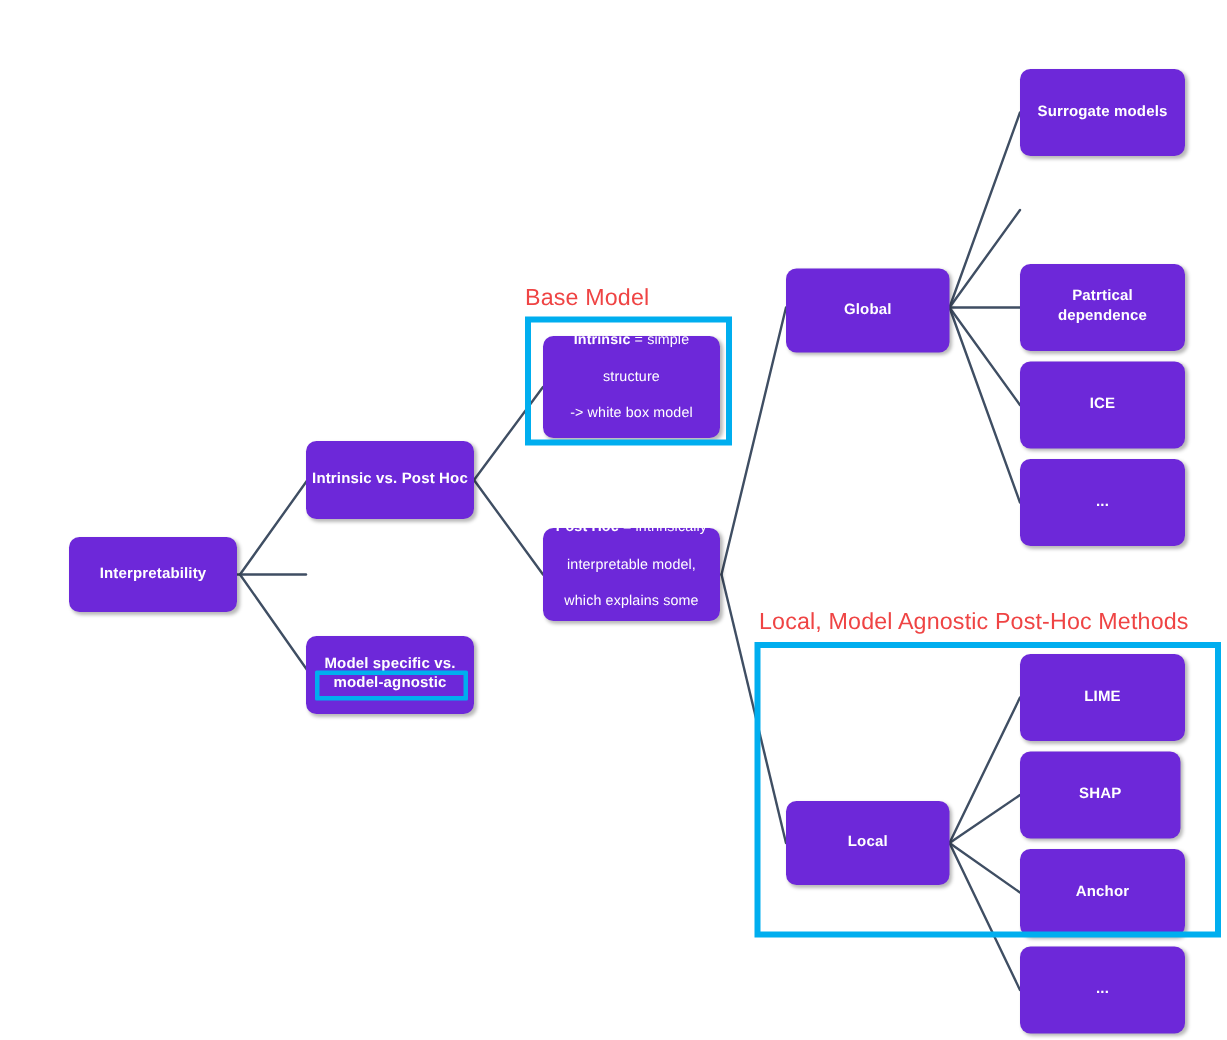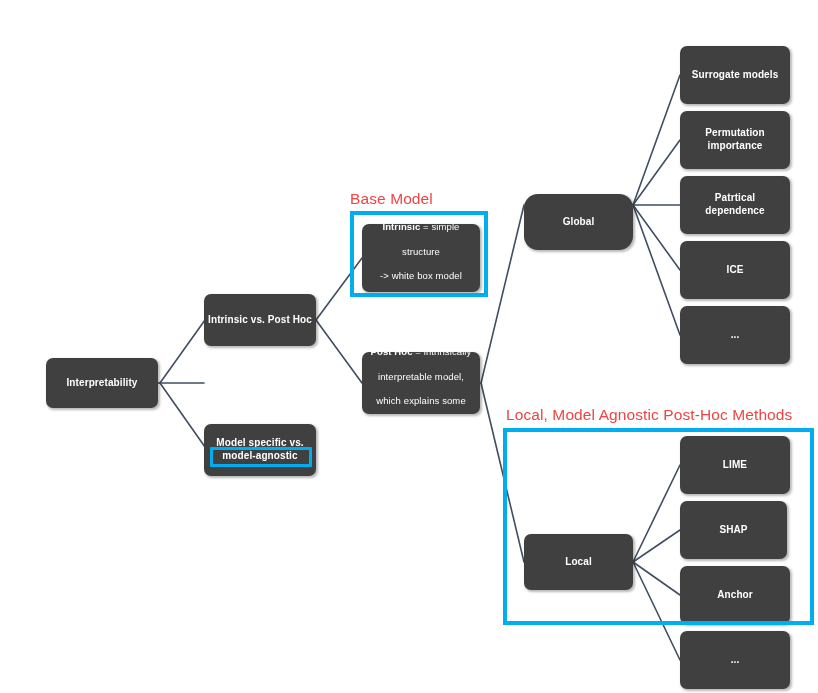--- a/index.html
+++ b/index.html
@@ -22,21 +22,21 @@
     position: absolute;
     left: 0;
     top: 0;
     width: 818px;
     height: 693px;
     pointer-events: none;
   }
   .node {
     position: absolute;
     box-sizing: border-box;
-    background: #404040;
+    background: #6d28d9;
     border-radius: 7px;
     color: #ffffff;
     display: flex;
     align-items: center;
     justify-content: center;
     text-align: center;
     font-family: "Liberation Sans", sans-serif;
     font-size: 10px;
     font-weight: bold;
     line-height: 1.28;
@@ -147,34 +147,30 @@
 
   <div class="node desc" style="left:362px; top:352px; width:118px; height:62px;">
     <span class="txt">
       <b>Post Hoc</b><span> = intrinsically</span><br>
       <span>interpretable model,</span><br>
       <span>which explains some</span><br>
       <span>black-box model</span>
     </span>
   </div>
 
-  <div class="node" style="left:524px; top:194px; width:109px; height:56px;border-radius:14px;">
+  <div class="node" style="left:524px; top:179px; width:109px; height:56px;">
     <span class="txt">Global</span>
   </div>
 
   <div class="node" style="left:524px; top:534px; width:109px; height:56px;">
     <span class="txt">Local</span>
   </div>
 
   <div class="node" style="left:680px; top:46px; width:110px; height:58px;">
     <span class="txt">Surrogate models</span>
-  </div>
-  <div class="node" style="left:680px; top:111px; width:110px; height:58px;">
-    <span class="txt">Permutation
-importance</span>
   </div>
   <div class="node" style="left:680px; top:176px; width:110px; height:58px;">
     <span class="txt">Patrtical dependence</span>
   </div>
   <div class="node" style="left:680px; top:241px; width:110px; height:58px;">
     <span class="txt">ICE</span>
   </div>
   <div class="node" style="left:680px; top:306px; width:110px; height:58px;">
     <span class="txt">...</span>
   </div>

